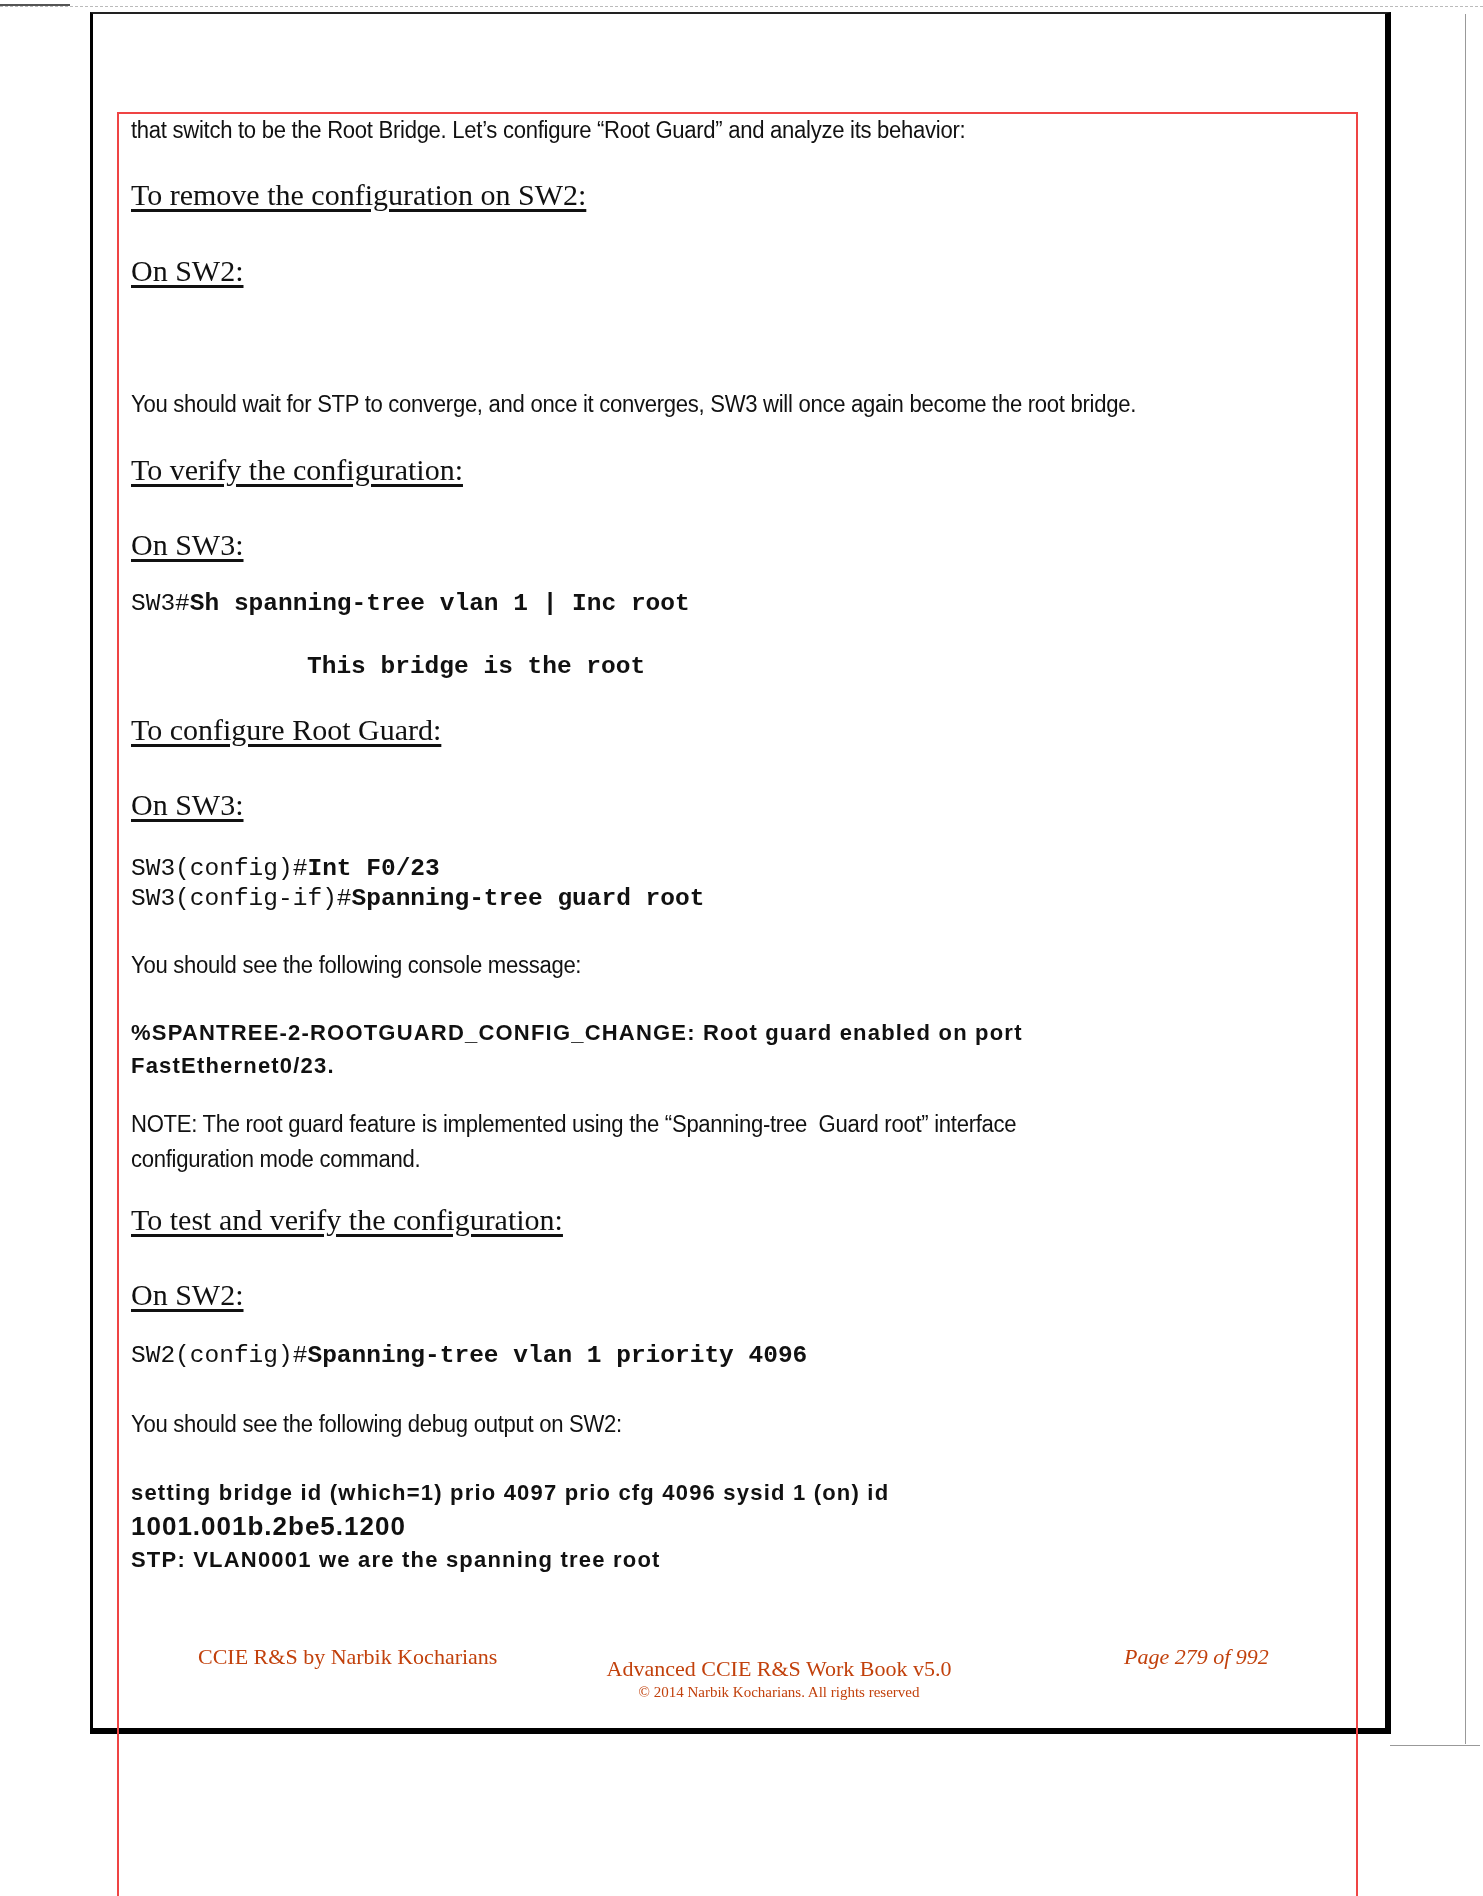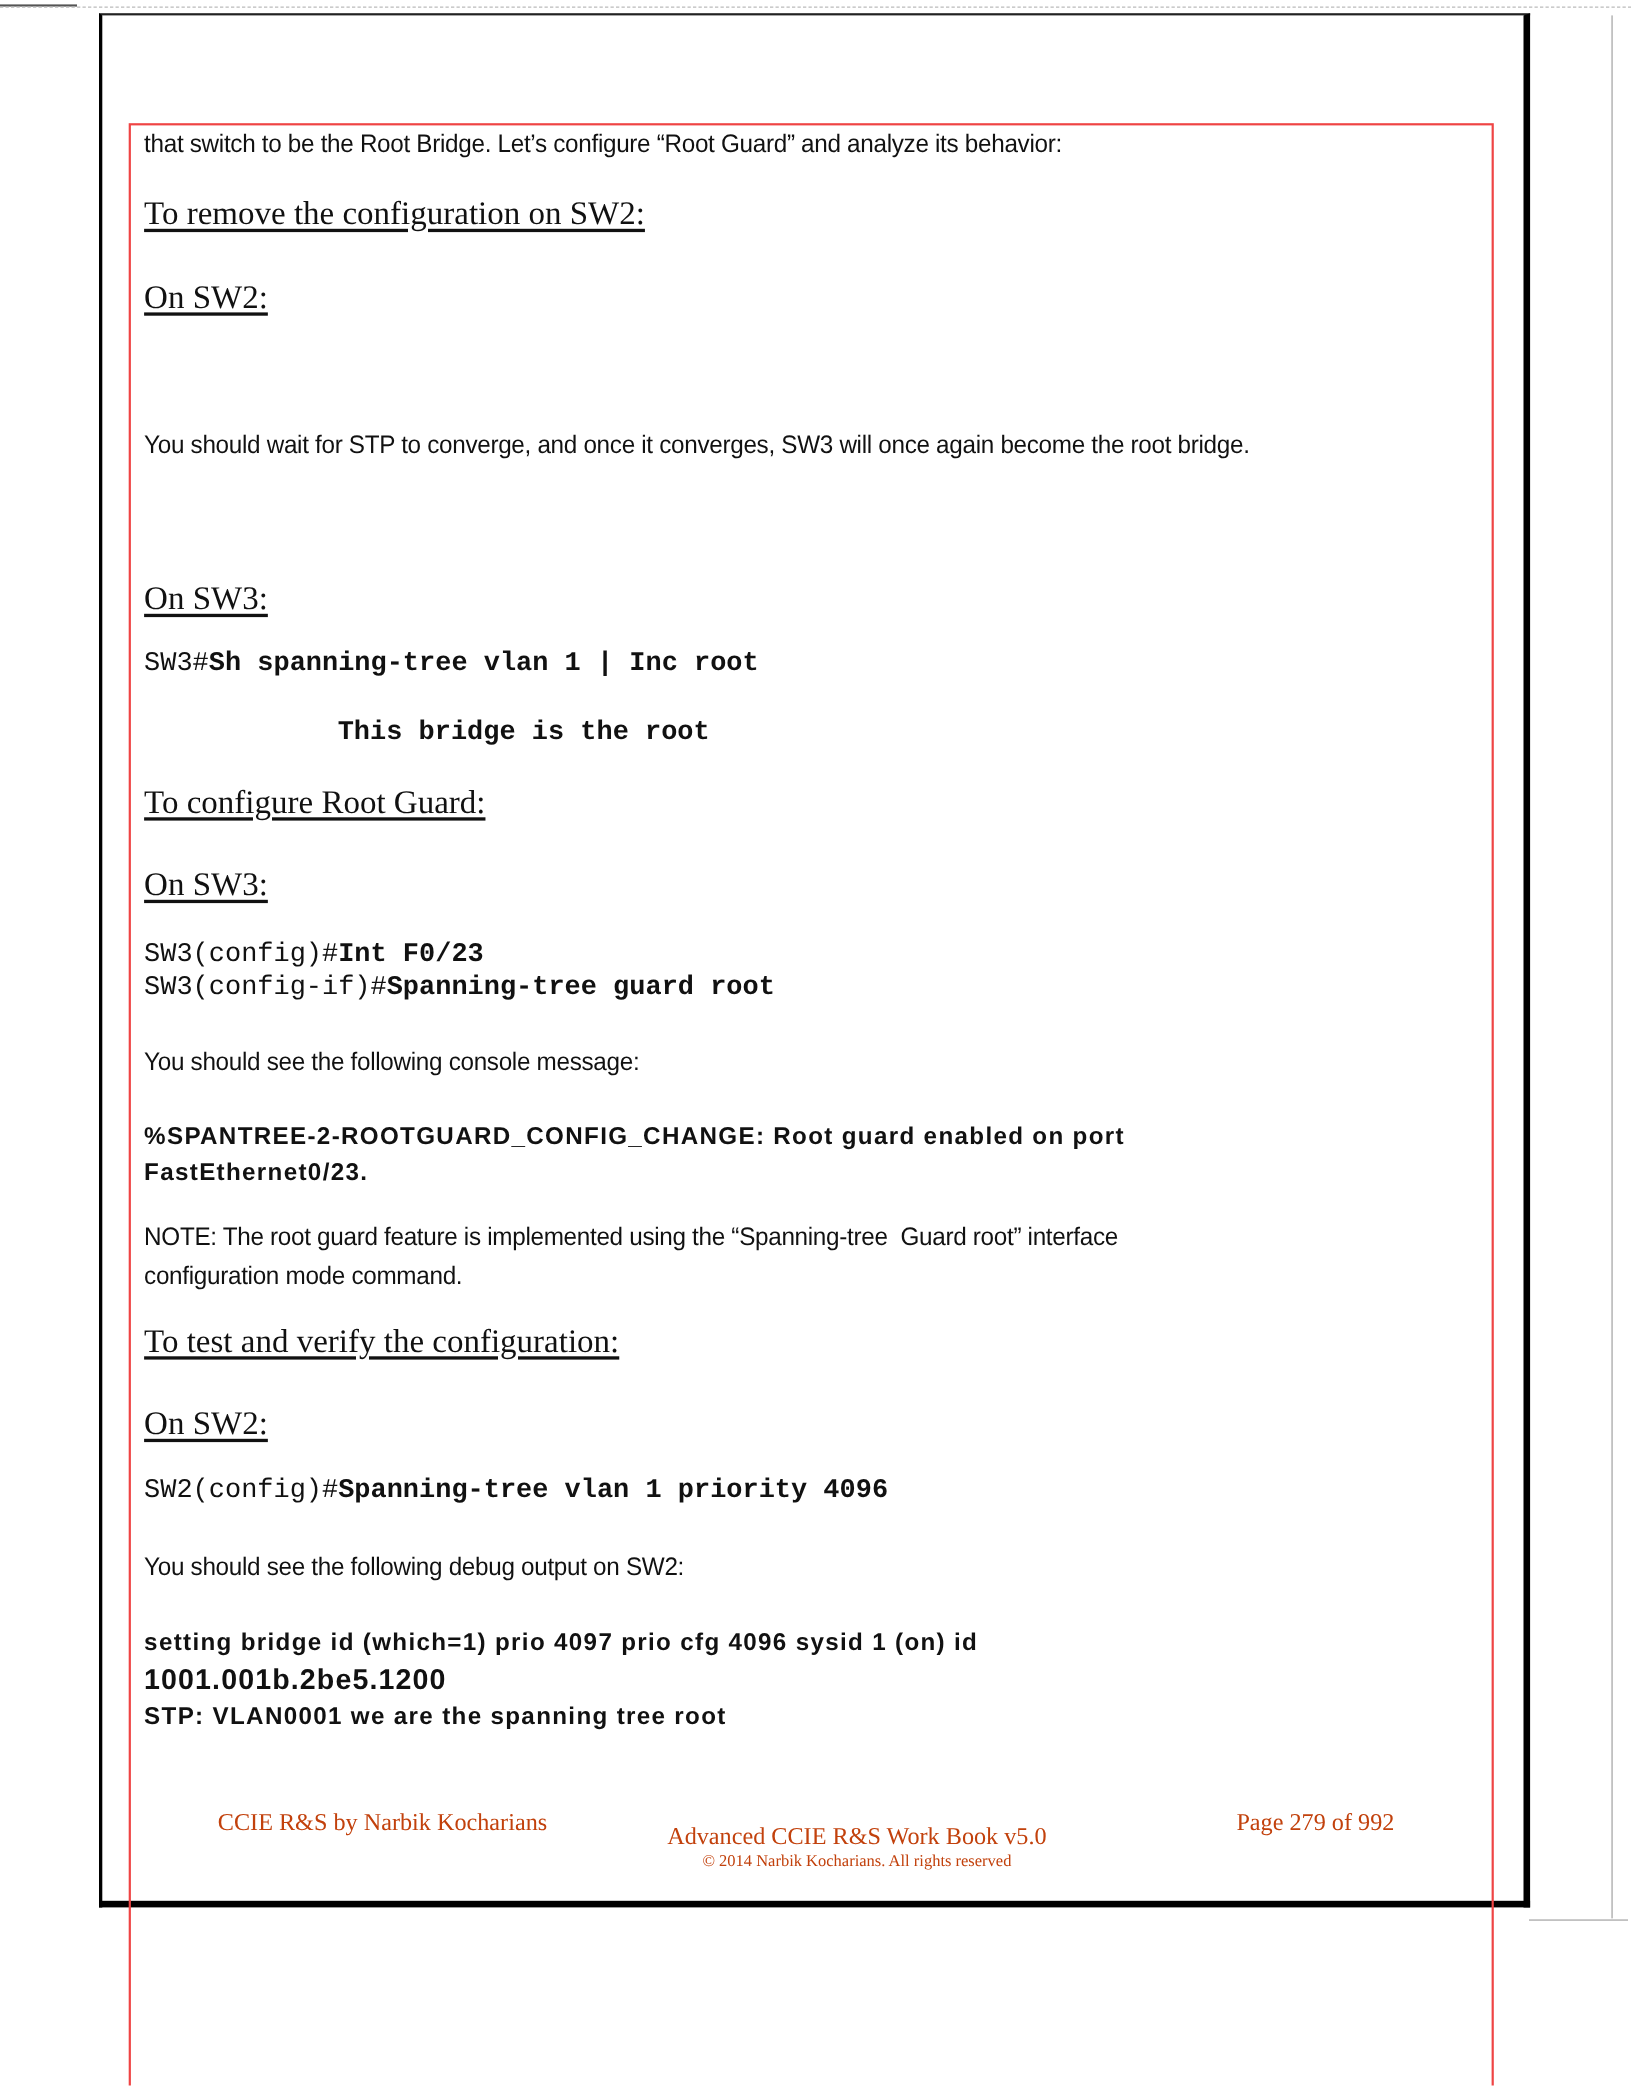--- a/index.html
+++ b/index.html
@@ -14,41 +14,42 @@
   .body-txt { font-family:"Liberation Sans", sans-serif; font-size:23px; font-weight:normal; letter-spacing:-0.3px; transform:scaleX(0.96); transform-origin:left; }
   .heading { font-family:"Liberation Serif", serif; font-size:30px; text-decoration:underline; text-underline-offset:4px; }
   .mono { font-family:"Liberation Mono", monospace; font-size:24.5px; }
   .mono .b { font-weight:bold; }
   .console { font-family:"Liberation Sans", sans-serif; font-weight:bold; font-size:22px; letter-spacing:1.2px; }
   .console2 { font-family:"Liberation Sans", sans-serif; font-weight:bold; font-size:26px; letter-spacing:1px;text-align:right; }
   .footer { position:absolute; top:1644px; font-family:"Liberation Serif", serif; color:#c2410c; }
   .footer-left { left:198px; font-size:22px; }
   .footer-center { left:579px; font-size:22px; text-align:center; width:400px;margin-top:12px; }
   .footer-center .copy { font-size:15px; display:block; margin-top:2px; }
-  .footer-right { left:1124px; font-size:22px; }
+  .footer-right { left:1124px; font-size:22px; font-style:italic; }
 </style>
 </head>
 <body>
 
 <div class="scan-left-mark"></div>
 <div class="scan-top"></div>
 <div class="page-edge"></div>
 <div class="page-edge-bottom"></div>
 
 <div class="outer-frame"></div>
 
 <div class="content-box">
   <div class="blk body-txt" style="top:3px;">that switch to be the Root Bridge. Let’s configure “Root Guard” and analyze its behavior:</div>
 
   <div class="blk heading" style="top:64px;">To remove the configuration on SW2:</div>
   <div class="blk heading" style="top:140px;">On SW2:</div>
 
 
   <div class="blk body-txt" style="top:277px;">You should wait for STP to converge, and once it converges, SW3 will once again become the root bridge.</div>
 
+  <div class="blk heading" style="top:339px;">To verify the configuration:</div>
   <div class="blk heading" style="top:414px;">On SW3:</div>
 
   <div class="blk mono" style="top:476px;"><span>SW3#</span><span class="b">Sh spanning-tree vlan 1 | Inc root</span></div>
 
   <div class="blk mono" style="top:539px; left:188px; font-weight:bold;">This bridge is the root</div>
 
   <div class="blk heading" style="top:599px;">To configure Root Guard:</div>
   <div class="blk heading" style="top:674px;">On SW3:</div>
 
   <div class="blk mono" style="top:741px;"><span>SW3(config)#</span><span class="b">Int F0/23</span></div>

